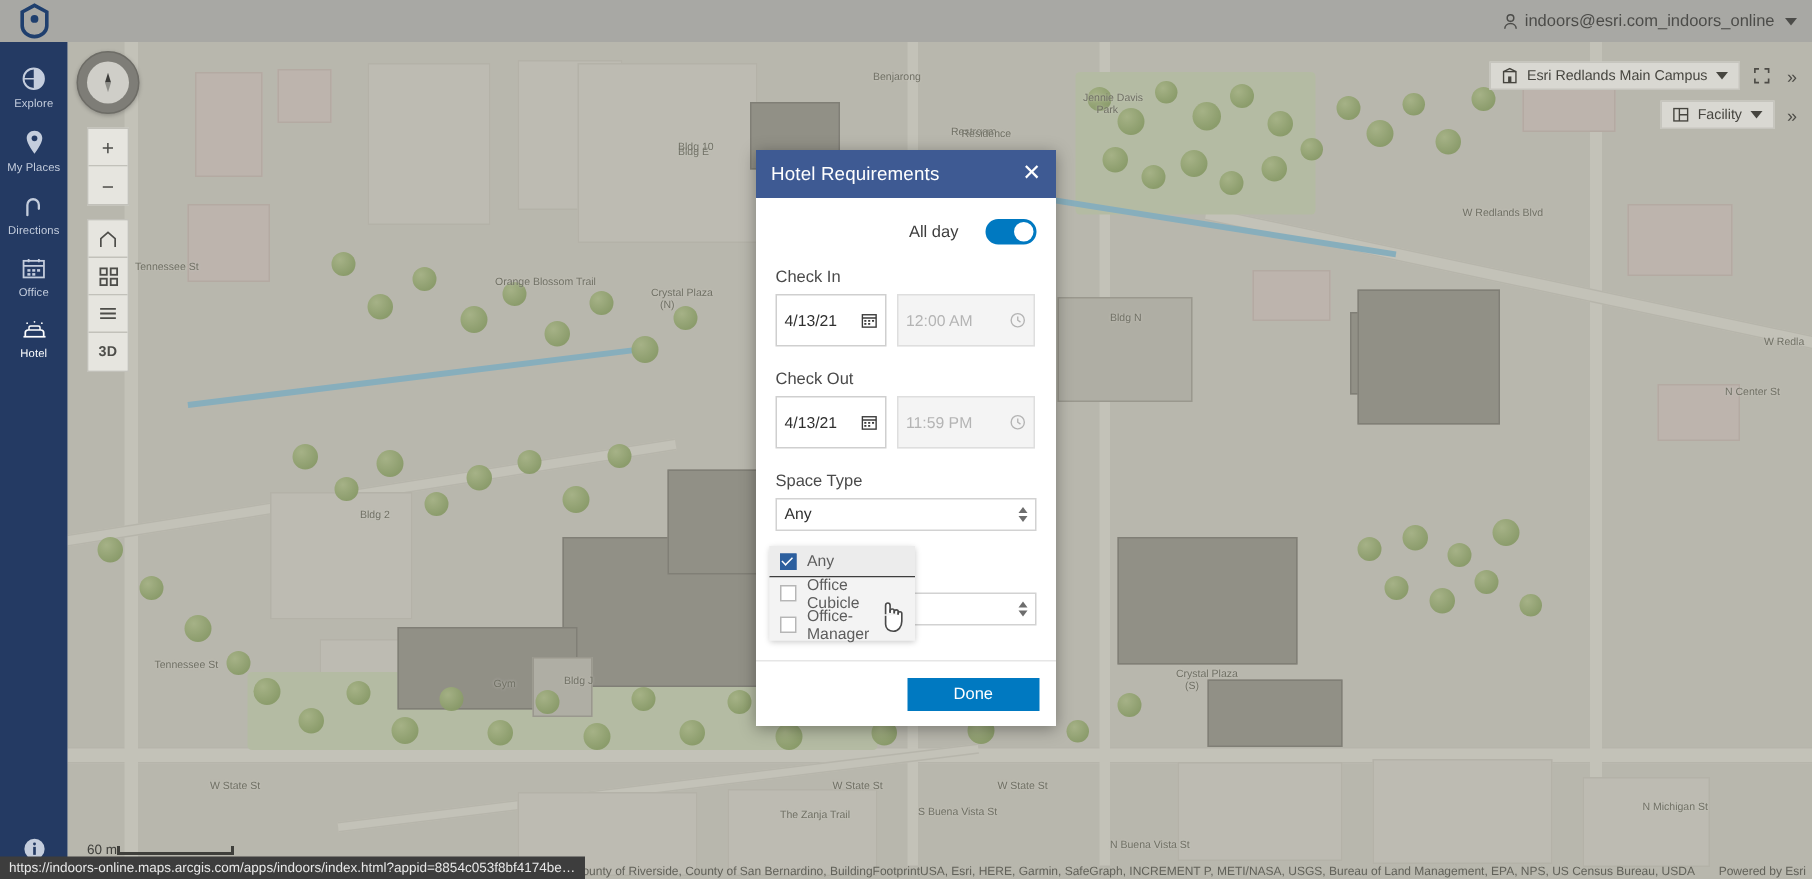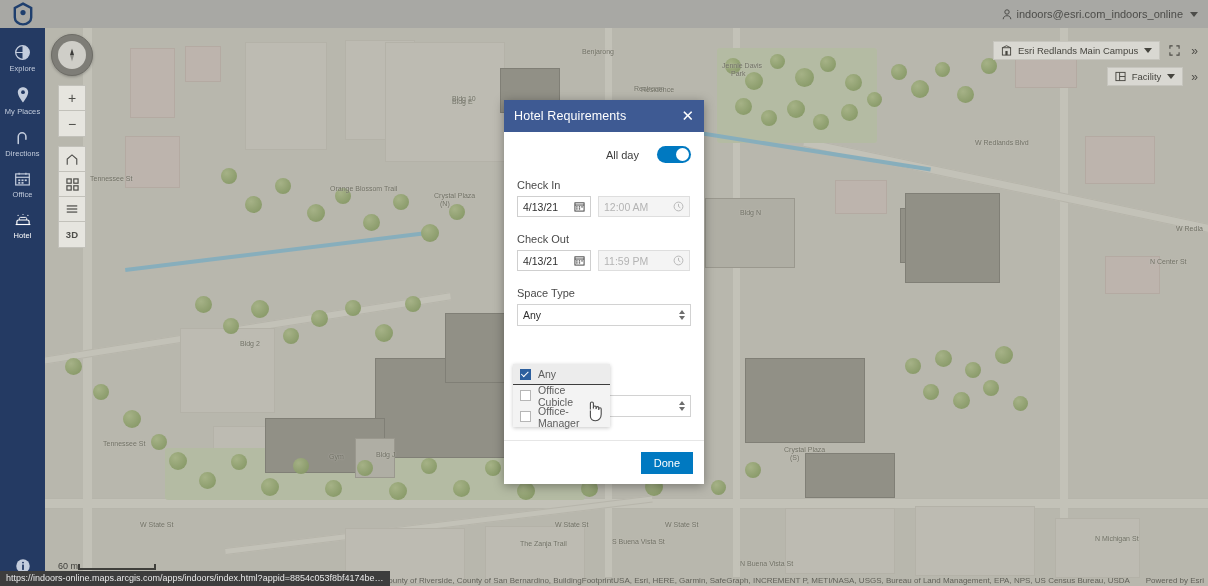--- a/index.html
+++ b/index.html
@@ -197,21 +197,21 @@
     position: relative; cursor: pointer;
   }
   .toggle .knob {
     position: absolute; top: 2px; right: 2px; width: 13px; height: 13px;
     border-radius: 50%; background: #ffffff;
   }
 
   .field-label { font-size: 11px; color: #4a4a4a; margin: 16px 0 5px 0; }
   .field-row { display: flex; gap: 7px; }
   .input-box {
-    height: 21px; border: 1px solid #cfcfcf; background: #ffffff;
+    height: 35px; border: 1px solid #cfcfcf; background: #ffffff;
     display: flex; align-items: center; padding: 0 5px;
     font-size: 10.5px; color: #2f2f2f;
   }
   .input-box.date { width: 74px; }
   .input-box.time { width: 92px; background: #f4f4f4; color: #b4b4b4; border-color: #dedede; }
   .input-box .ic { margin-left: auto; display: flex; align-items: center; }
 
   .select-box {
     margin-top: 0; height: 22px; width: 100%;
     border: 1px solid #d2d2d2; background: #ffffff;
@@ -255,21 +255,21 @@
 
   .cursor-hand { position: absolute; left: 82px; top: 268px; z-index: 40; pointer-events: none; }
 
   .dialog-footer {
     height: 44px; border-top: 1px solid #e6e6e6;
     display: flex; align-items: center; justify-content: flex-end;
     padding-right: 11px;
   }
   .done-btn {
     background: #0079c1; color: #ffffff; font-size: 11px;
-    padding: 5px 13px; cursor: pointer; border: none;
+    padding: 5px 31px; cursor: pointer; border: none;
     font-family: "Liberation Sans", sans-serif;
   }
 </style>
 </head>
 <body>
 
 <div id="app">
 
   <div class="topbar">
     <div class="logo-box">

